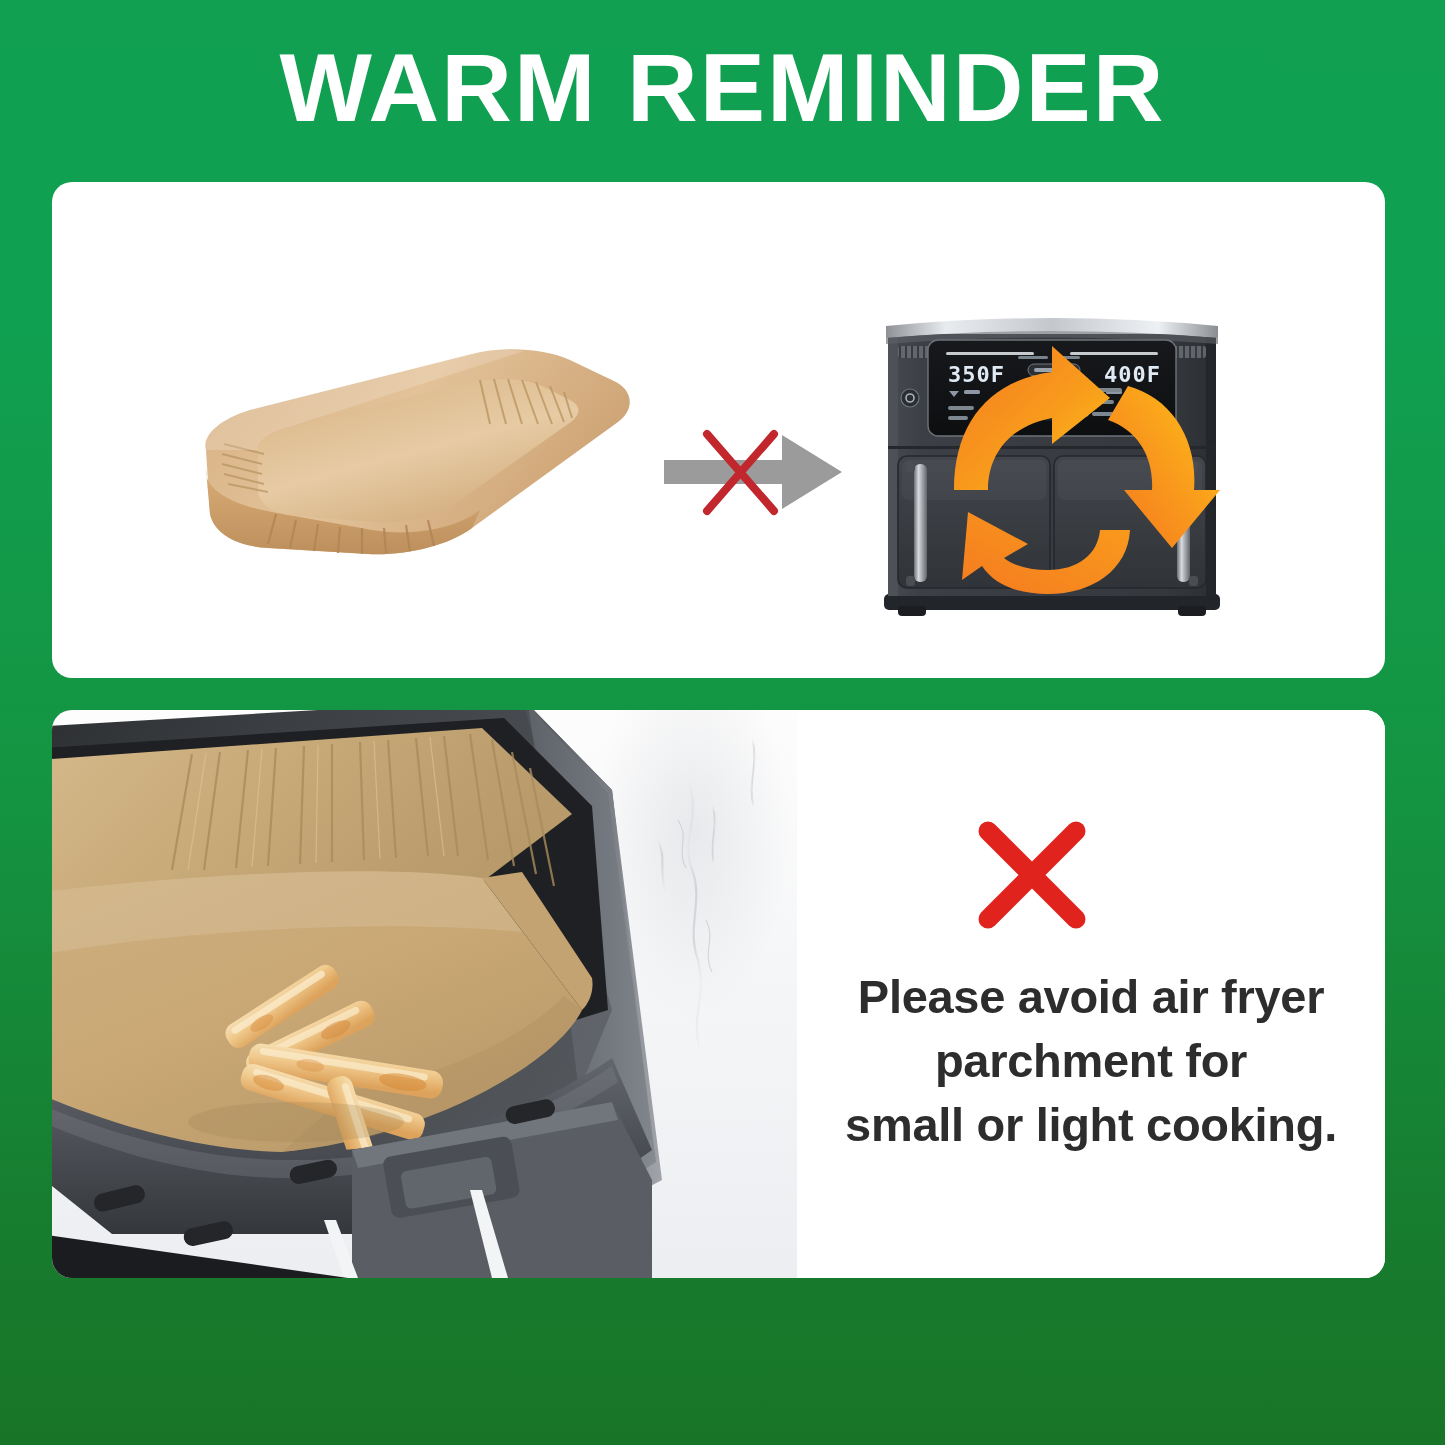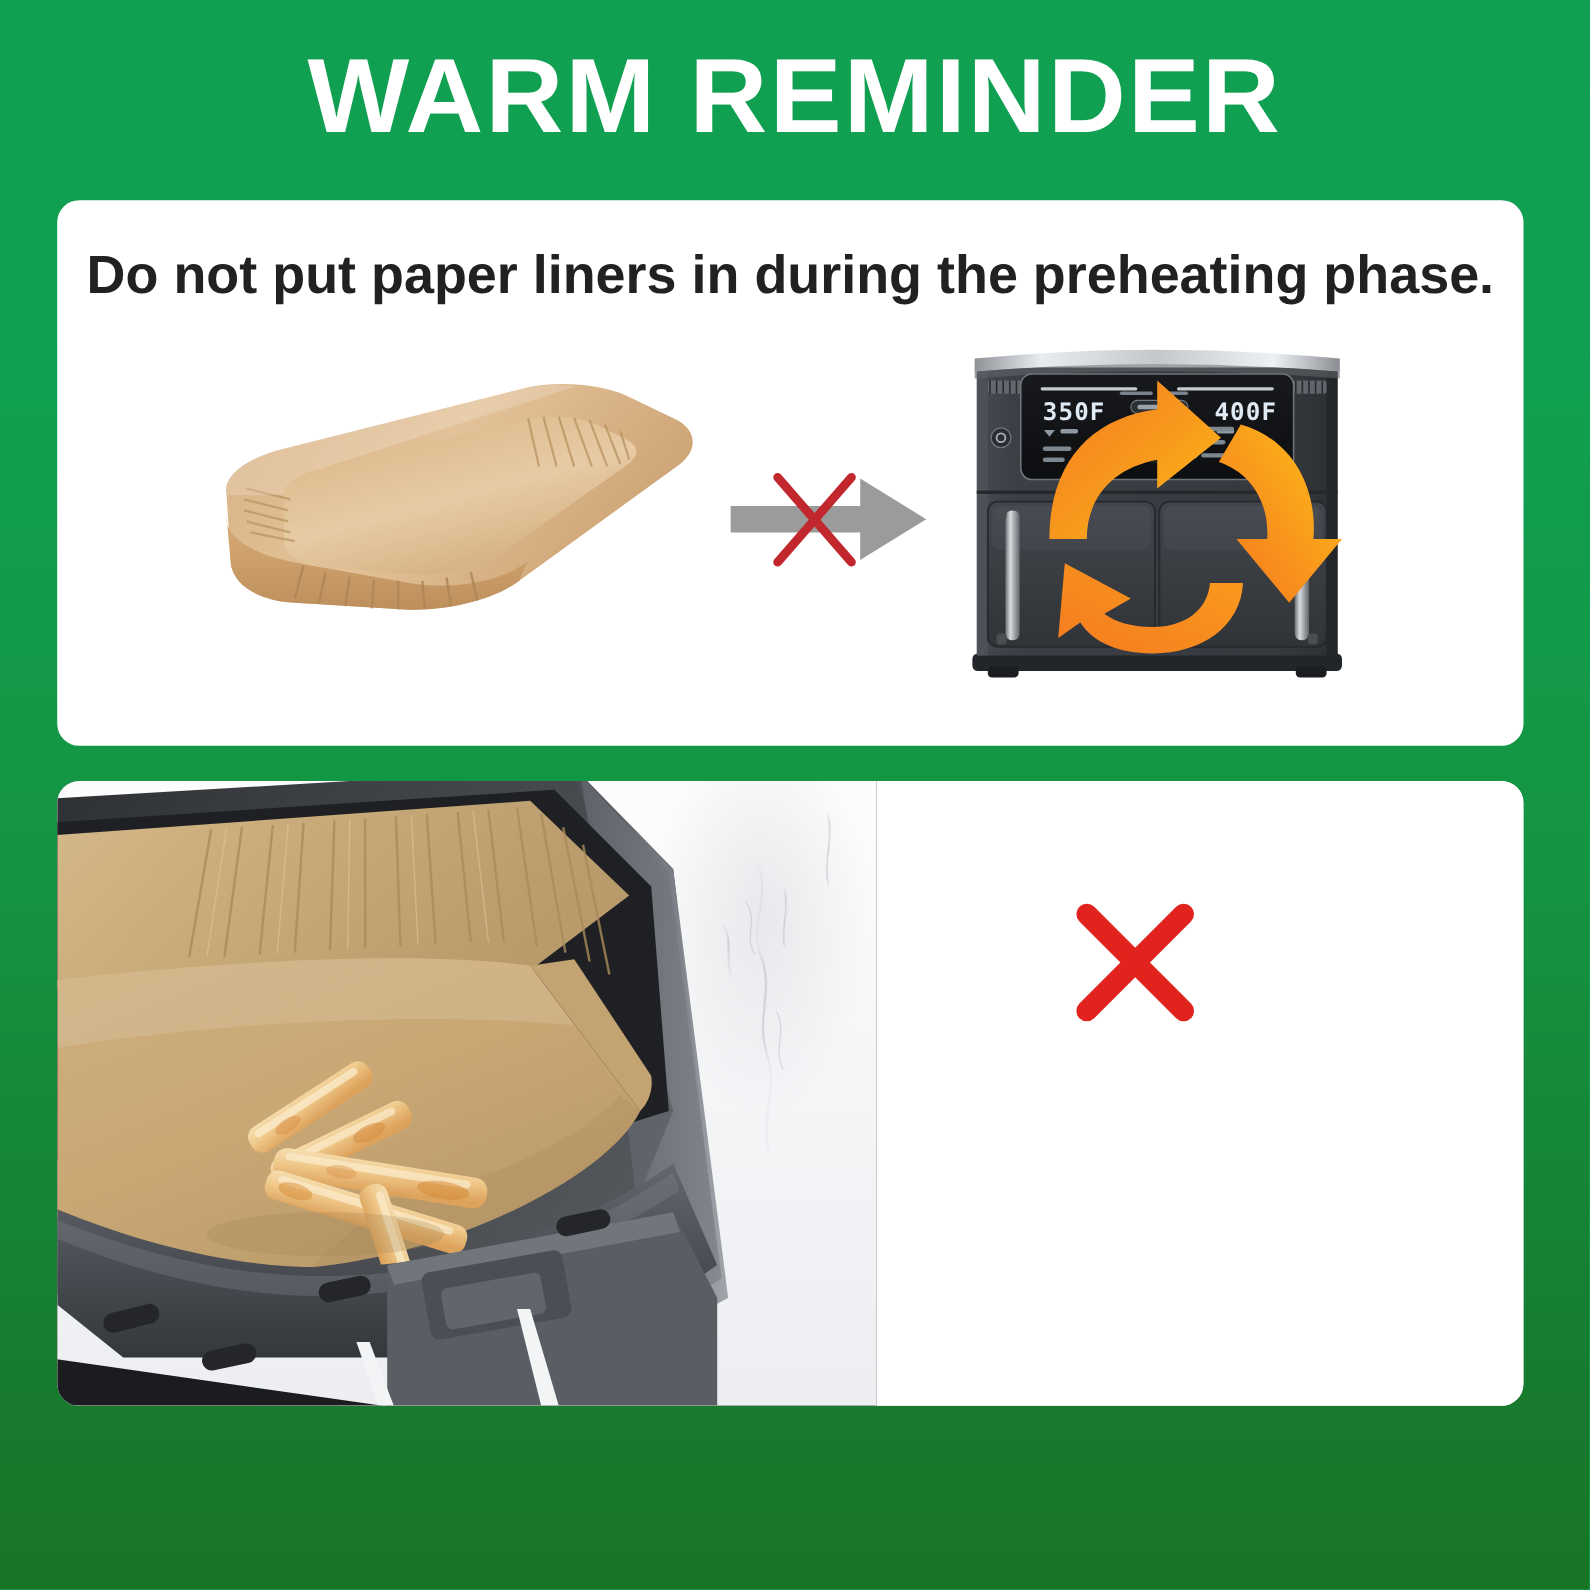--- a/index.html
+++ b/index.html
@@ -87,21 +87,20 @@
 </style>
 </head>
 <body>
 
 <div id="stage">
 
   <div class="title">WARM REMINDER</div>
 
   <div class="panel" id="panel-top">
 
-    <div class="caption">Do not put paper liners in during the preheating phase.</div>
 
     <div class="illus-row">
 
       <div class="liner-wrap">
         <svg class="liner" viewBox="0 0 470 270" xmlns="http://www.w3.org/2000/svg">
           <defs>
             <linearGradient id="kr1" x1="0" y1="0" x2="0" y2="1">
               <stop offset="0" stop-color="#e0bb8c"></stop>
               <stop offset="0.55" stop-color="#cfa271"></stop>
               <stop offset="1" stop-color="#b98c58"></stop>
@@ -516,17 +515,22 @@
 
       <div class="bigx">
         <svg viewBox="0 0 120 120" xmlns="http://www.w3.org/2000/svg">
           <g stroke="#e0231c" stroke-width="19" stroke-linecap="round">
             <line x1="16" y1="16" x2="104" y2="104"></line>
             <line x1="104" y1="16" x2="16" y2="104"></line>
           </g>
         </svg>
       </div>
 
+      <div class="avoid-text">
+        <div>Please avoid air fryer</div>
+        <div>parchment for</div>
+        <div>small or light cooking.</div>
+      </div>
     </div>
   </div>
 
 
 </div>
 
 </body></html>

